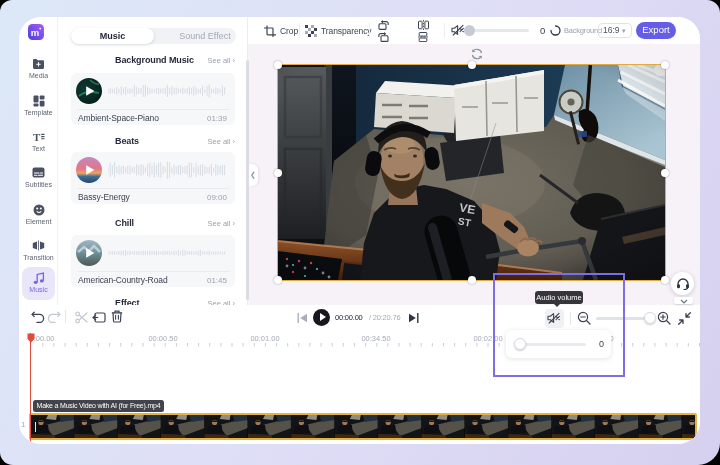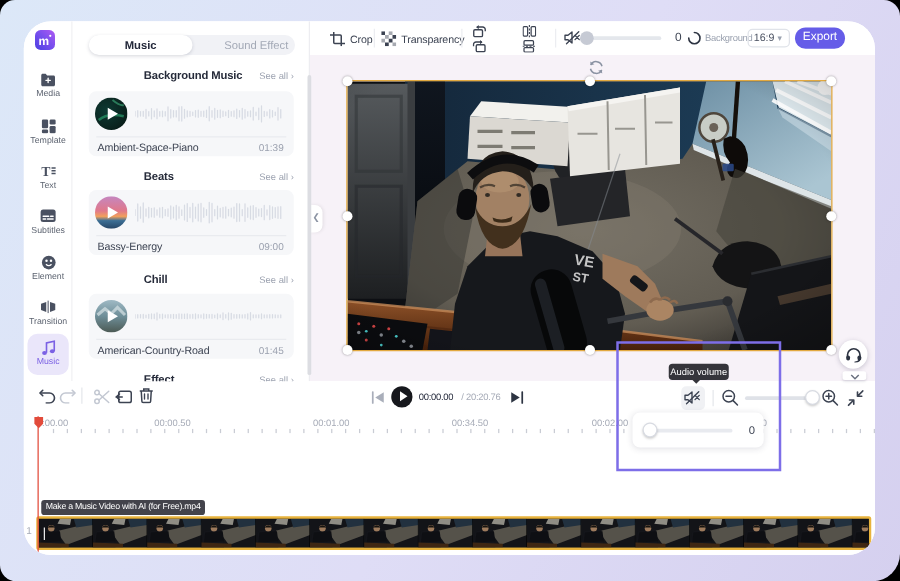--- a/index.html
+++ b/index.html
@@ -599,21 +599,21 @@
           <rect x="613.2" y="0" width="1" height="3.5" fill="#c9ccd4"></rect>
           <rect x="624.3" y="0" width="1" height="3.5" fill="#c9ccd4"></rect>
           <rect x="635.4" y="0" width="1" height="3.5" fill="#c9ccd4"></rect>
           <rect x="646.6" y="0" width="1" height="3.5" fill="#c9ccd4"></rect>
           <rect x="657.7" y="0" width="1" height="3.5" fill="#c9ccd4"></rect>
           <rect x="668.8" y="0" width="1" height="3.5" fill="#c9ccd4"></rect>
           <rect x="680.0" y="0" width="1" height="3.5" fill="#c9ccd4"></rect>
         </svg>
       </div>
   <div class="rl" style="left:-4px;width:54px">0:00.00</div>
-      <div class="rl" style="left:92px;width:54px">00:00.50</div>
+      <div class="rl" style="left:117px;width:54px">00:00.50</div>
       <div class="rl" style="left:219px;width:54px">00:01.00</div>
       <div class="rl" style="left:330px;width:54px">00:34.50</div>
       <div class="rl" style="left:442px;width:54px">00:02.00</div>
       <div class="rl" style="left:553px;width:54px">00:02.50</div>
   <div class="zslider"></div>
   <div class="zknob"></div>
   <div class="clip">
         <svg width="667" height="23" viewBox="0 0 667 23">
           <g transform="translate(0.0,0)">
             <g>

